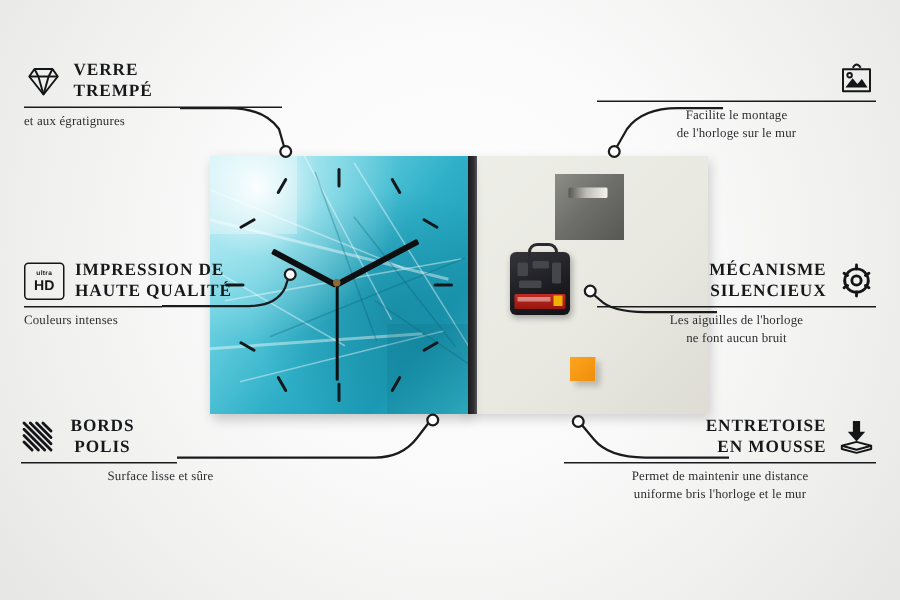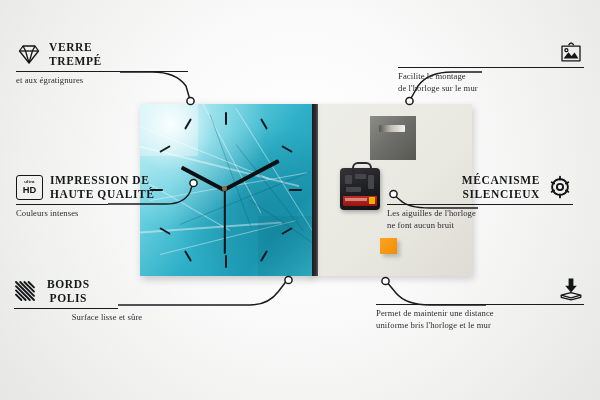--- a/index.html
+++ b/index.html
@@ -77,21 +77,21 @@
     font-family:"Liberation Serif",serif;font-weight:bold;
     font-size:11.5px;letter-spacing:.6px;color:#17181a;line-height:1.22;
     text-transform:uppercase;
   }
   .feat.right .ttl{text-align:right;}
   .rule{height:1.4px;background:#1a1b1d;margin:3px 0 3px;}
   .sub{
     font-family:"Liberation Serif",serif;font-size:8.6px;color:#2c2d2f;
     line-height:1.35;letter-spacing:.1px;
   }
-  .feat.right .sub{text-align:left;}
+  .feat.right .sub{text-align:center;}
   .ico{width:26px;height:24px;flex:0 0 26px;display:block;}
   .hdbox{
     width:25px;height:23px;border:1.4px solid #141517;border-radius:3px;
     display:flex;flex-direction:column;align-items:center;justify-content:center;flex:0 0 25px;
   }
   .hd-ultra{font-family:"Liberation Sans",sans-serif;font-size:4.4px;font-weight:bold;color:#141517;letter-spacing:.2px;line-height:1;}
   .hd-hd{font-family:"Liberation Sans",sans-serif;font-size:9.4px;font-weight:bold;color:#141517;line-height:1;margin-top:1px;}
   svg{display:block;overflow:visible;}
   #leaders{position:absolute;left:0;top:0;width:600px;height:400px;pointer-events:none;}
 </style>
@@ -241,21 +241,21 @@
           <path d="M5.6,18.4 L10.4,12.2 L13.6,16 L16.6,12.6 L20.4,18.4 Z" fill="#141517" stroke="none"></path>
           <circle cx="8.4" cy="10.2" r="1.5"></circle>
         </g>
       </svg>
     </div>
     <div class="rule" style="width:186px;margin-left:0;"></div>
     <div class="sub">Facilite le montage</div>
     <div class="sub">de l'horloge sur le mur</div>
   </div>
 
-  <div class="feat right" style="left:387px;top:173px;">
+  <div class="feat right" style="left:398px;top:173px;">
     <div class="row">
       <div>
         <div class="ttl">MÉCANISME</div>
         <div class="ttl">SILENCIEUX</div>
       </div>
       <svg class="ico" viewBox="0 0 26 24">
         <g fill="none" stroke="#141517" stroke-width="1.9" stroke-linecap="round">
           <path d="M13,4.2 a7.8,7.8 0 1 1 -0.01,0"></path>
           <circle cx="13" cy="12" r="3.1"></circle>
           <line x1="13" y1="1.6" x2="13" y2="4.4"></line>
@@ -267,20 +267,24 @@
         </g>
       </svg>
     </div>
     <div class="rule" style="width:186px;"></div>
     <div class="sub">Les aiguilles de l'horloge</div>
     <div class="sub">ne font aucun bruit</div>
   </div>
 
   <div class="feat right" style="left:376px;top:277px;width:208px;">
     <div class="row">
+      <div>
+        <div class="ttl">ENTRETOISE</div>
+        <div class="ttl">EN MOUSSE</div>
+      </div>
       <svg class="ico" viewBox="0 0 26 24">
         <g fill="#141517">
           <path d="M10.6,1.6 h4.8 v7.2 h3.4 L13,15.4 L7.2,8.8 h3.4 Z"></path>
         </g>
         <g fill="none" stroke="#141517" stroke-width="1.3" stroke-linejoin="round">
           <path d="M13,15.6 L3.2,18.2 L13,20.8 L22.8,18.2 Z"></path>
           <path d="M3.2,18.2 v2.1 L13,22.9 L22.8,20.3 v-2.1"></path>
         </g>
       </svg>
     </div>

